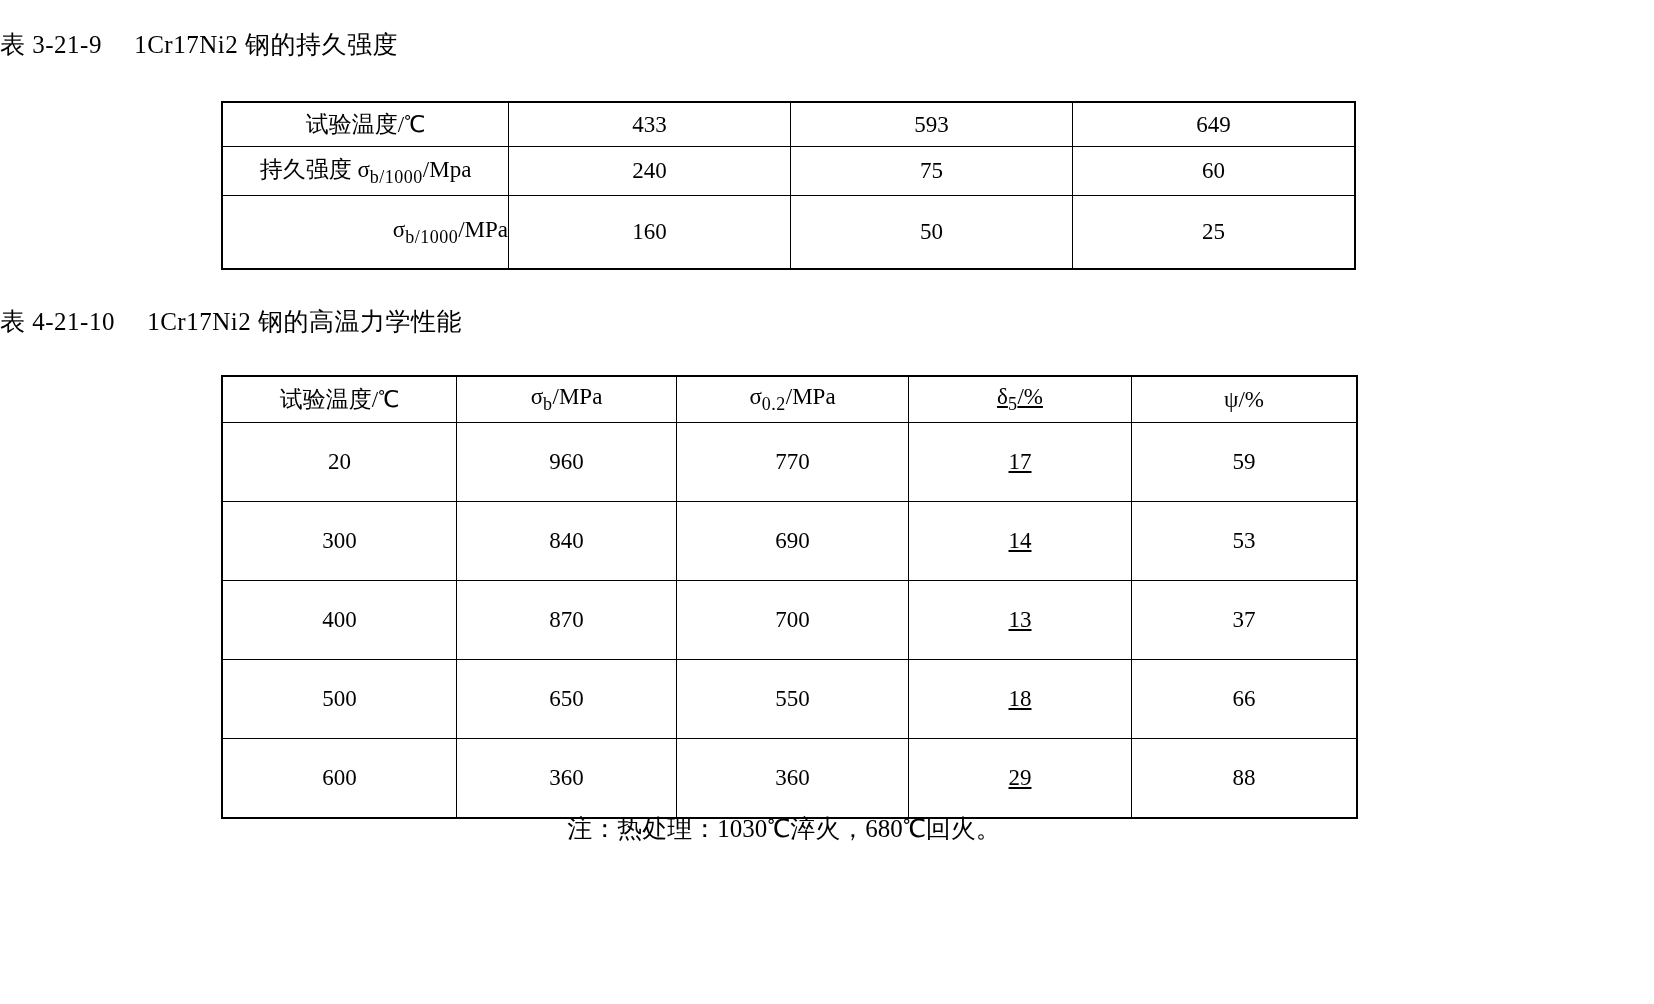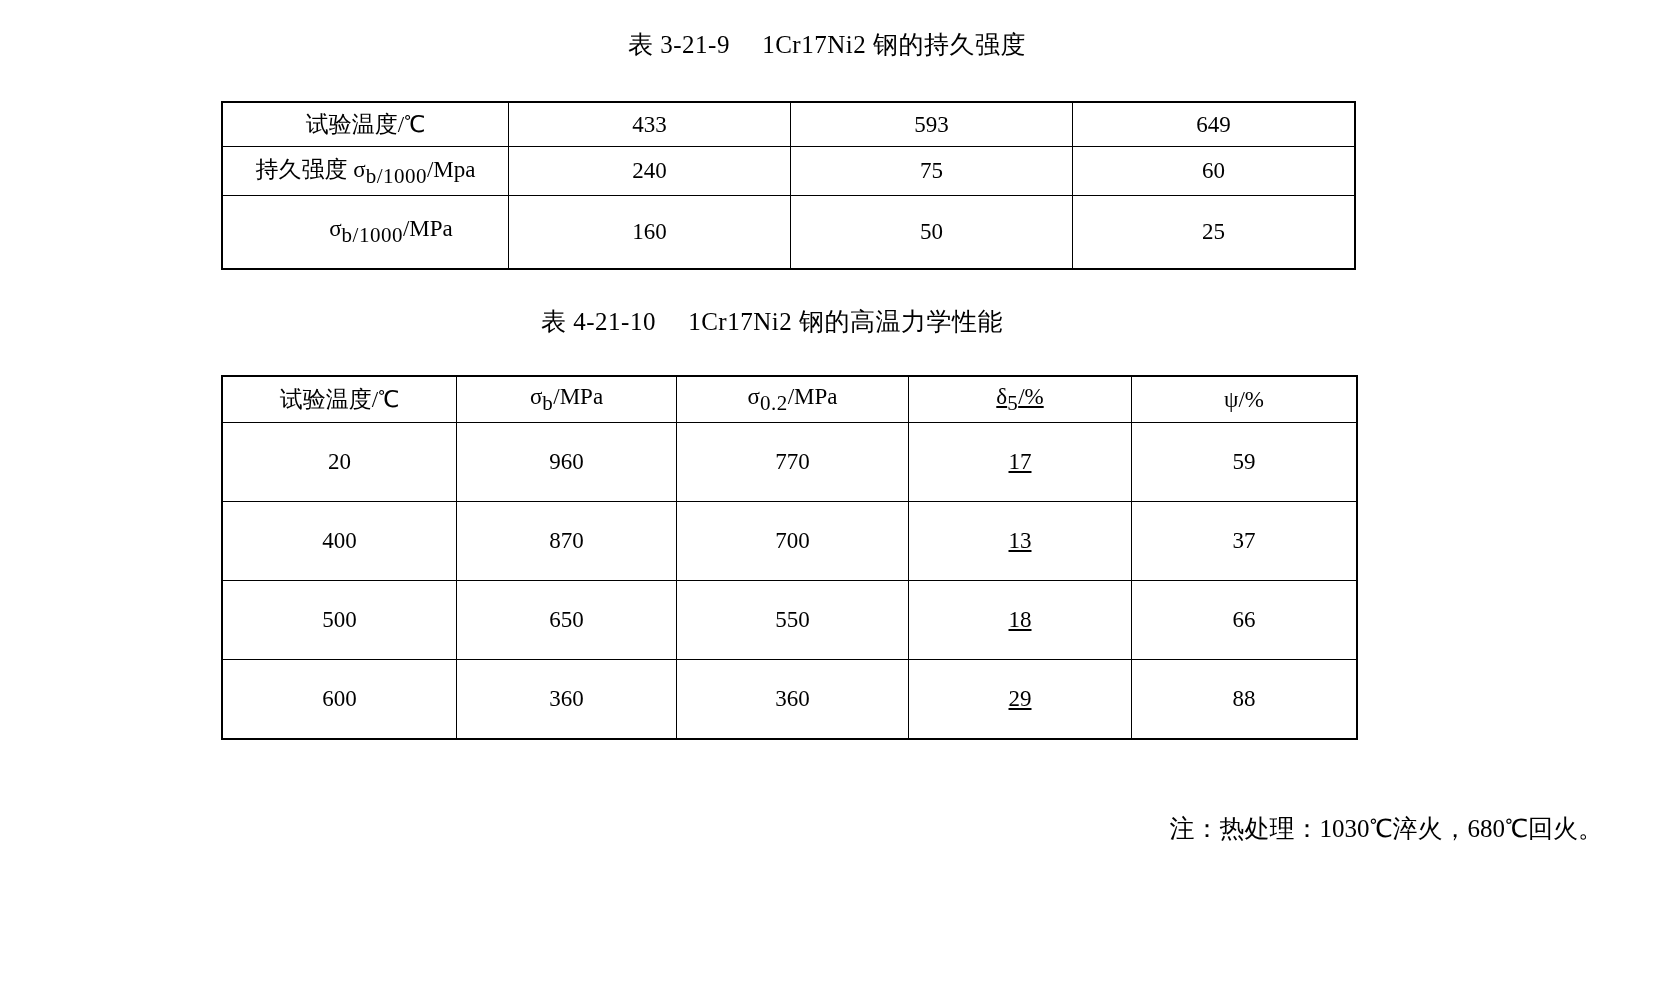--- a/index.html
+++ b/index.html
@@ -15,21 +15,21 @@
     position: relative;
     overflow: hidden;
   }
   .page {
     position: relative;
     width: 1654px;
     height: 1004px;
   }
 
   .caption {
-    text-align: center;
+    text-align: left;
     font-size: 25px;
     letter-spacing: 0.5px;
     white-space: pre;
   }
   #caption-1 { position: absolute; left: 0; top: 28px; width: 1654px; }
   #caption-2 { position: absolute; left: 0; top: 305px; width: 1544px; }
 
   table {
     border-collapse: collapse;
     table-layout: fixed;
@@ -56,21 +56,21 @@
   #table-1 .col-label { width: 285px; }
   #table-1 .col-val   { width: 281px; }
   #table-1 tr.r1 td { height: 43px; }
   #table-1 tr.r2 td { height: 48px; }
   #table-1 tr.r3 td { height: 72px; }
   #table-1 td.lbl-right {
     text-align: center;
   }
   #table-1 .sub-lbl {
     display: block;
-    text-align: center;
+    text-align: right;
     padding-left: 51px;
   }
 
   
   #table-2 {
     position: absolute;
     left: 221px;
     top: 375px;
     width: 1129px;
     border: 2px solid #000;
@@ -82,37 +82,36 @@
   #table-2 tr.head td {
     height: 45px;
   }
   #table-2 .c0 { width: 233px; }
   #table-2 .c1 { width: 219px; margin-left: 44px; }
   #table-2 .c2 { width: 231px; margin-top: 32px; }
   #table-2 .c3 { width: 222px; text-decoration: underline; }
   #table-2 .c4 { width: 224px; }
 
   .sub {
-    font-size: 21px;
+    font-size: 18px;
     vertical-align: sub;
     letter-spacing: 0.5px;
   }
   .sym {
     font-style: normal;
   }
 
   #note {
     position: absolute;
     left: 0;
     top: 812px;
     width: 1568px;
-    text-align: right;
+    text-align: center;
     font-size: 25px;
     white-space: pre;
-    padding-left: 35px;
   }
 </style>
 </head>
 <body>
 
 <div class="page">
 
   <div class="caption" id="caption-1">表 3-21-9　 1Cr17Ni2 钢的持久强度</div>
 
   <table id="table-1">
@@ -164,20 +163,27 @@
         </td>
       </tr>
       <tr>
         <td class="c0">20</td>
         <td class="c1">960</td>
         <td class="c2">770</td>
         <td class="c3">17</td>
         <td class="c4">59</td>
       </tr>
       <tr>
+        <td class="c0">300</td>
+        <td class="c1">840</td>
+        <td class="c2">690</td>
+        <td class="c3">14</td>
+        <td class="c4">53</td>
+      </tr>
+      <tr>
         <td class="c0">400</td>
         <td class="c1">870</td>
         <td class="c2">700</td>
         <td class="c3">13</td>
         <td class="c4">37</td>
       </tr>
       <tr>
         <td class="c0">500</td>
         <td class="c1">650</td>
         <td class="c2">550</td>

